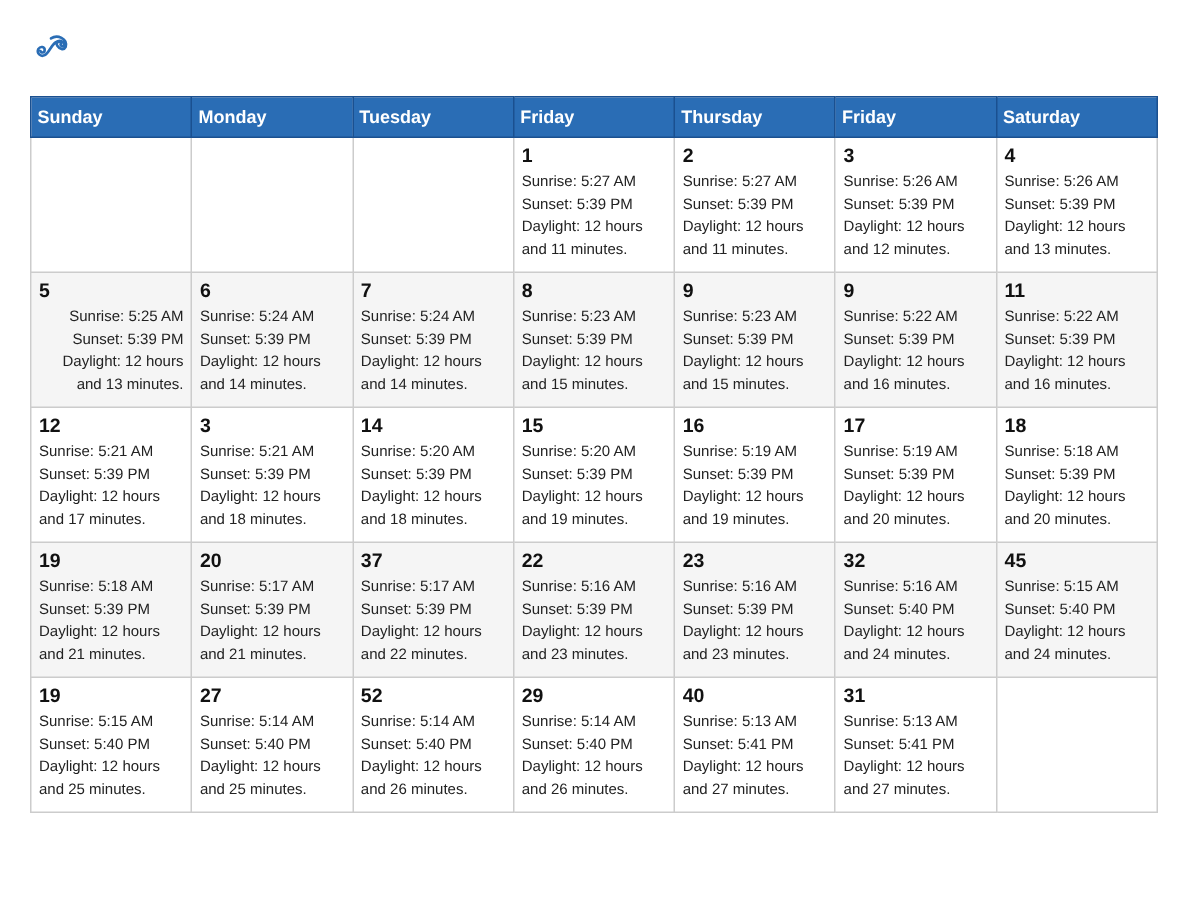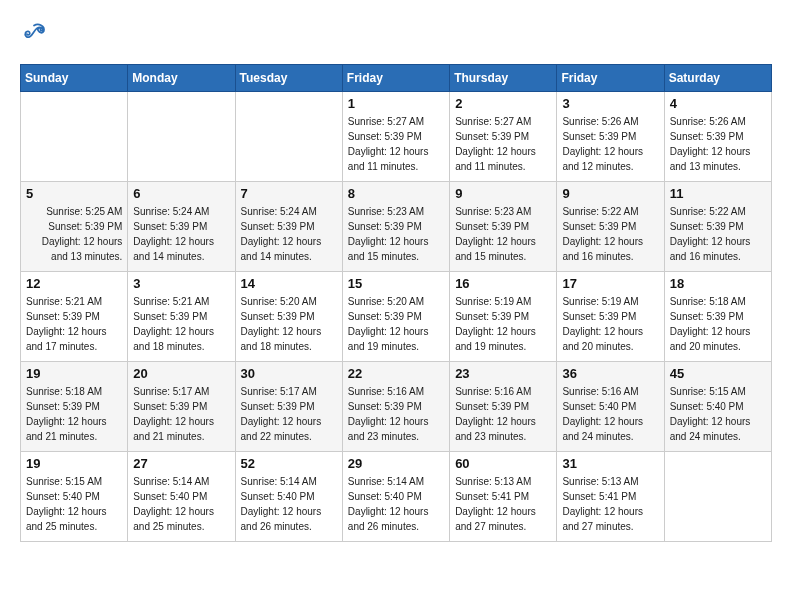--- a/index.html
+++ b/index.html
@@ -260,42 +260,42 @@
 and 21 minutes.</div>
         </td>
         <td>
           <div class="day-number">20</div>
           <div class="day-info" style="white-space: pre-line;">Sunrise: 5:17 AM
 Sunset: 5:39 PM
 Daylight: 12 hours
 and 21 minutes.</div>
         </td>
         <td>
-          <div class="day-number">30</div>
+          <div class="day-number">37</div>
           <div class="day-info" style="white-space: pre-line;">Sunrise: 5:17 AM
 Sunset: 5:39 PM
 Daylight: 12 hours
 and 22 minutes.</div>
         </td>
         <td>
           <div class="day-number">22</div>
           <div class="day-info" style="white-space: pre-line;">Sunrise: 5:16 AM
 Sunset: 5:39 PM
 Daylight: 12 hours
 and 23 minutes.</div>
         </td>
         <td>
           <div class="day-number">23</div>
           <div class="day-info" style="white-space: pre-line;">Sunrise: 5:16 AM
 Sunset: 5:39 PM
 Daylight: 12 hours
 and 23 minutes.</div>
         </td>
         <td>
-          <div class="day-number">36</div>
+          <div class="day-number">32</div>
           <div class="day-info" style="white-space: pre-line;">Sunrise: 5:16 AM
 Sunset: 5:40 PM
 Daylight: 12 hours
 and 24 minutes.</div>
         </td>
         <td>
           <div class="day-number">45</div>
           <div class="day-info" style="white-space: pre-line;">Sunrise: 5:15 AM
 Sunset: 5:40 PM
 Daylight: 12 hours
@@ -325,21 +325,21 @@
 and 26 minutes.</div>
         </td>
         <td>
           <div class="day-number">29</div>
           <div class="day-info" style="white-space: pre-line;">Sunrise: 5:14 AM
 Sunset: 5:40 PM
 Daylight: 12 hours
 and 26 minutes.</div>
         </td>
         <td>
-          <div class="day-number">60</div>
+          <div class="day-number">40</div>
           <div class="day-info" style="white-space: pre-line;">Sunrise: 5:13 AM
 Sunset: 5:41 PM
 Daylight: 12 hours
 and 27 minutes.</div>
         </td>
         <td>
           <div class="day-number">31</div>
           <div class="day-info" style="white-space: pre-line;">Sunrise: 5:13 AM
 Sunset: 5:41 PM
 Daylight: 12 hours

